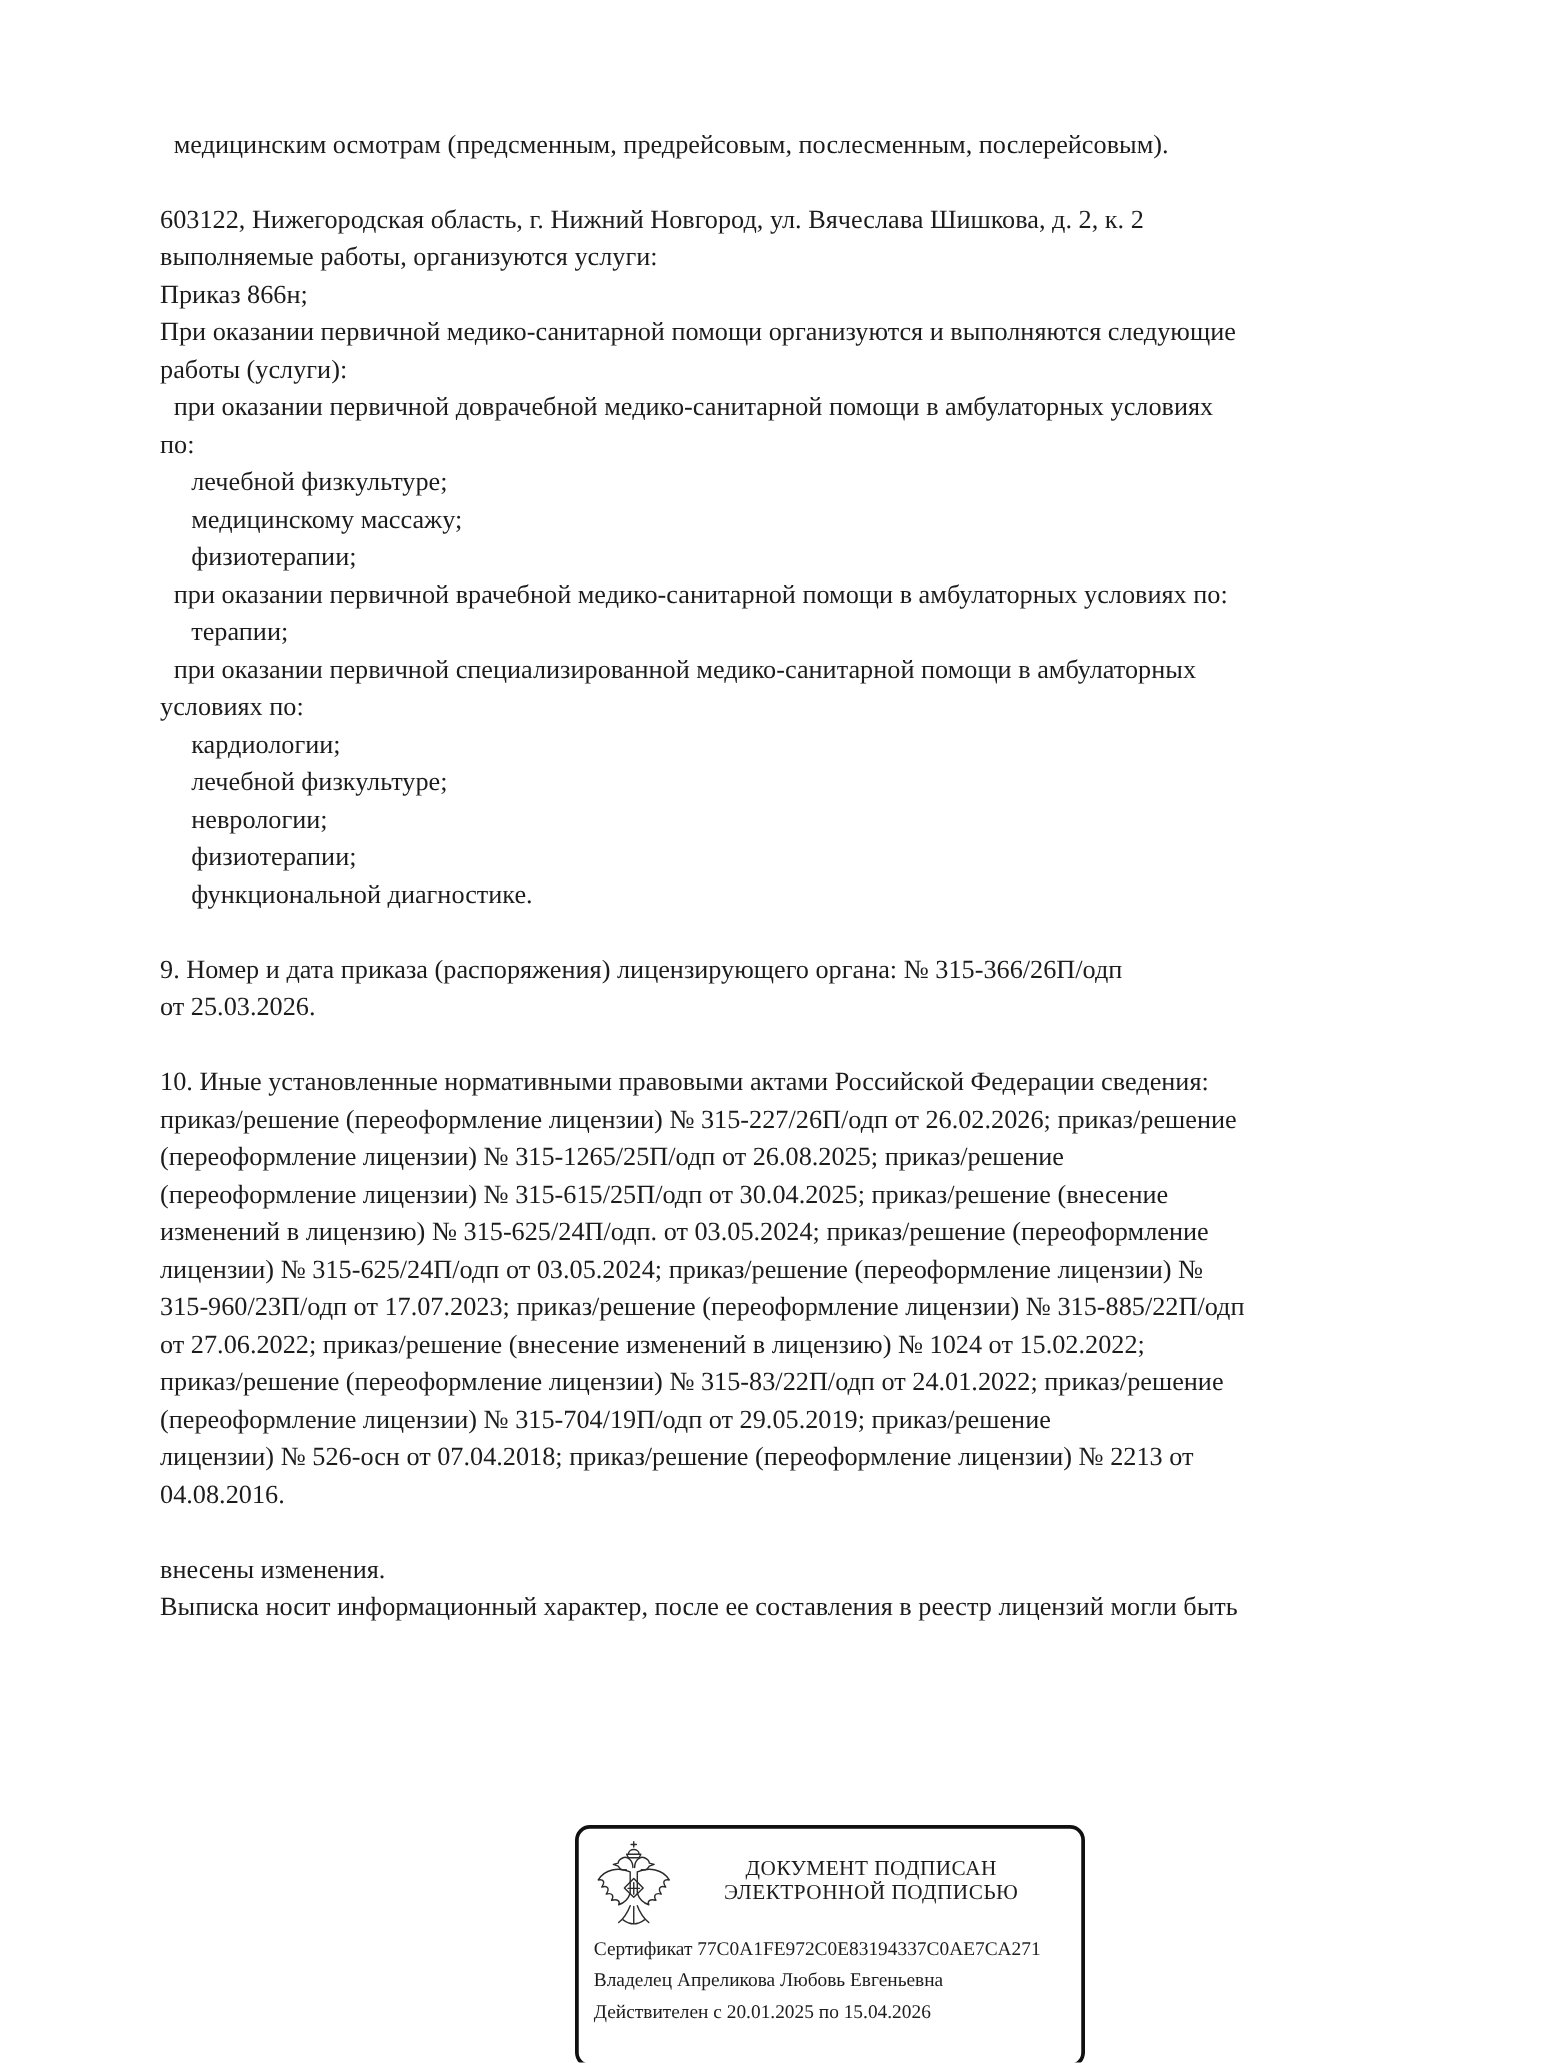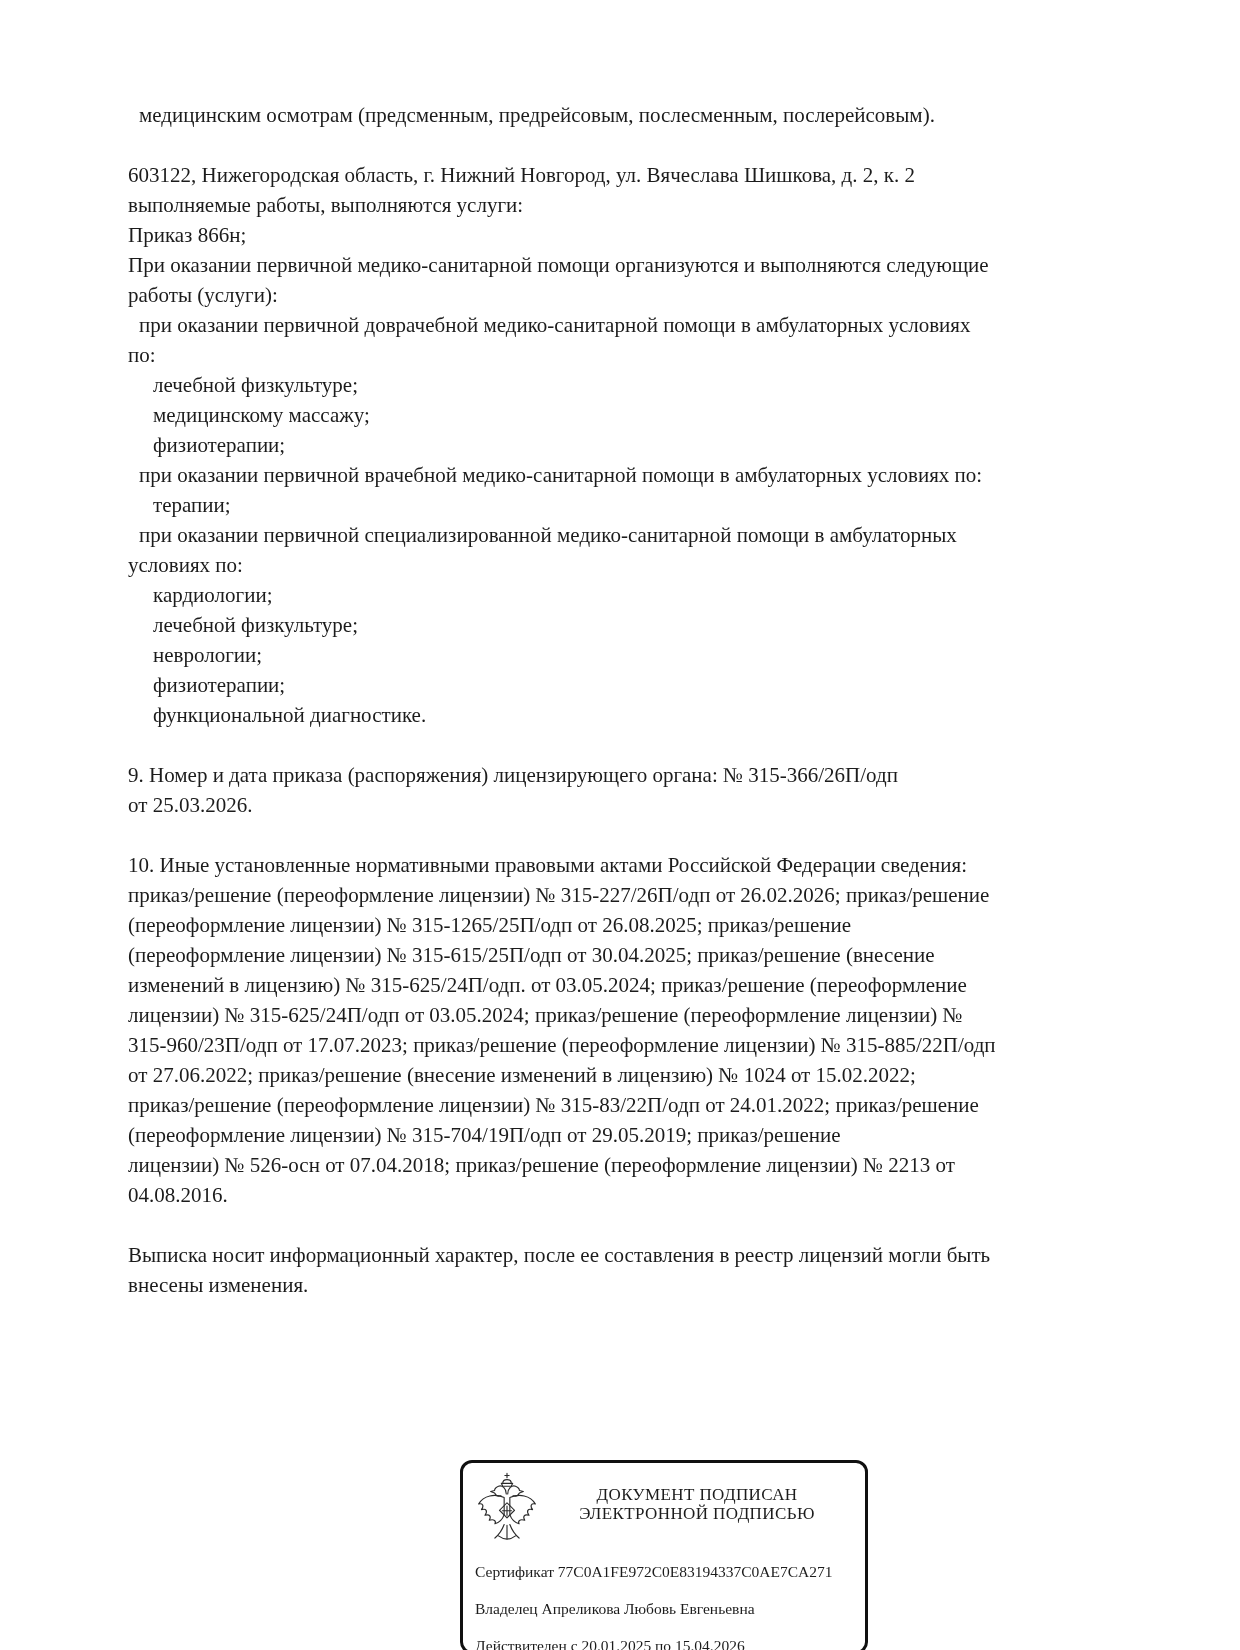--- a/index.html
+++ b/index.html
@@ -21,31 +21,31 @@
     border:3px solid #101010; border-radius:12px; box-sizing:border-box;
     background:#ffffff;
   }
   .stamp-head { display:flex; align-items:flex-start; padding:9px 10px 0 12px; }
   .eagle { width:64px; height:71px; flex:0 0 auto; }
   .stamp-title {
     flex:1; text-align:center; font-size:17px; line-height:19px;
     letter-spacing:0.4px; margin-top:13px;
   }
   .stamp-info { padding:4px 12px 0 12px; font-size:15.5px; line-height:25px; }
-  .stamp-info div { white-space:nowrap;margin-top:12px; }
+  .stamp-info div { white-space:nowrap; }
   .bold { font-weight:normal; }
 </style>
 </head>
 <body>
 
 <div class="doc">
   <div class="ln ind1">медицинским осмотрам (предсменным, предрейсовым, послесменным, послерейсовым).</div>
   <div class="sp"></div>
   <div class="ln">603122, Нижегородская область, г. Нижний Новгород, ул. Вячеслава Шишкова, д. 2, к. 2</div>
-  <div class="ln">выполняемые работы, выполняются услуги:</div>
+  <div class="ln">выполняемые работы, организуются услуги:</div>
   <div class="ln">Приказ 866н;</div>
   <div class="ln">При оказании первичной медико-санитарной помощи организуются и выполняются следующие</div>
   <div class="ln">работы (услуги):</div>
   <div class="ln ind1">при оказании первичной доврачебной медико-санитарной помощи в амбулаторных условиях</div>
   <div class="ln">по:</div>
   <div class="ln ind2">лечебной физкультуре;</div>
   <div class="ln ind2">медицинскому массажу;</div>
   <div class="ln ind2">физиотерапии;</div>
   <div class="ln ind1">при оказании первичной врачебной медико-санитарной помощи в амбулаторных условиях по:</div>
   <div class="ln ind2">терапии;</div>
@@ -66,22 +66,22 @@
   <div class="ln">(переоформление лицензии) № 315-615/25П/одп от 30.04.2025; приказ/решение (внесение</div>
   <div class="ln">изменений в лицензию) № 315-625/24П/одп. от 03.05.2024; приказ/решение (переоформление</div>
   <div class="ln">лицензии) № 315-625/24П/одп от 03.05.2024; приказ/решение (переоформление лицензии) №</div>
   <div class="ln">315-960/23П/одп от 17.07.2023; приказ/решение (переоформление лицензии) № 315-885/22П/одп</div>
   <div class="ln">от 27.06.2022; приказ/решение (внесение изменений в лицензию) № 1024 от 15.02.2022;</div>
   <div class="ln">приказ/решение (переоформление лицензии) № 315-83/22П/одп от 24.01.2022; приказ/решение</div>
   <div class="ln">(переоформление лицензии) № 315-704/19П/одп от 29.05.2019; приказ/решение</div>
   <div class="ln">лицензии) № 526-осн от 07.04.2018; приказ/решение (переоформление лицензии) № 2213 от</div>
   <div class="ln">04.08.2016.</div>
   <div class="sp"></div>
+  <div class="ln">внесены изменения.</div>
   <div class="ln">Выписка носит информационный характер, после ее составления в реестр лицензий могли быть</div>
-  <div class="ln">внесены изменения.</div>
 </div>
 
 <div class="stamp">
   <div class="stamp-head">
     <span class="eagle">
       <svg viewBox="0 0 90 100" width="64" height="71" aria-hidden="true">
         <g fill="none" stroke="#2b2b2b" stroke-width="1.6" stroke-linecap="round" stroke-linejoin="round">
           <path d="M45 2 v6 M42 5 h6"></path>
           <path d="M39 16 C 39 9, 51 9, 51 16"></path>
           <path d="M37 16 h16 l-2 4 h-12 z"></path>

